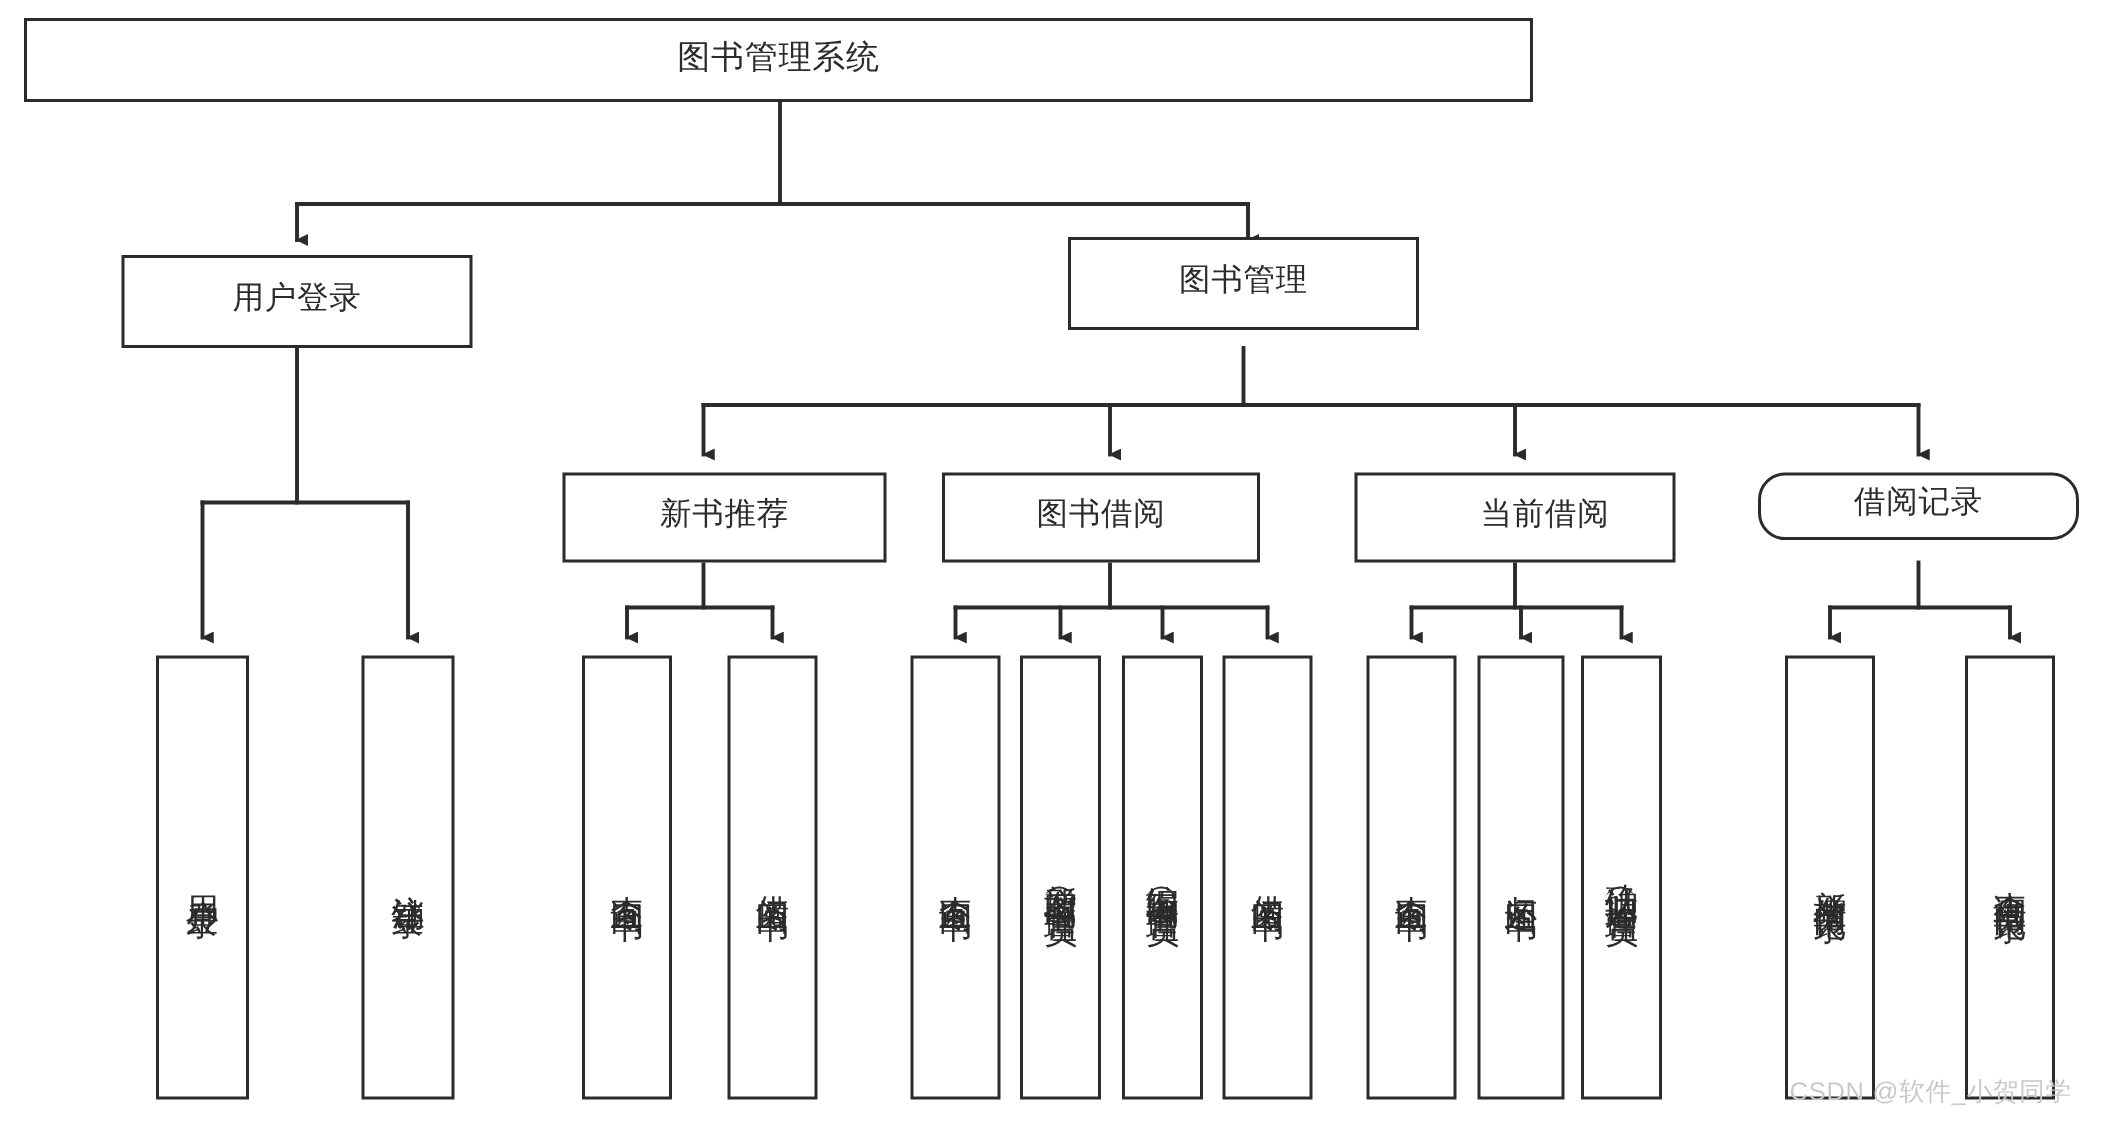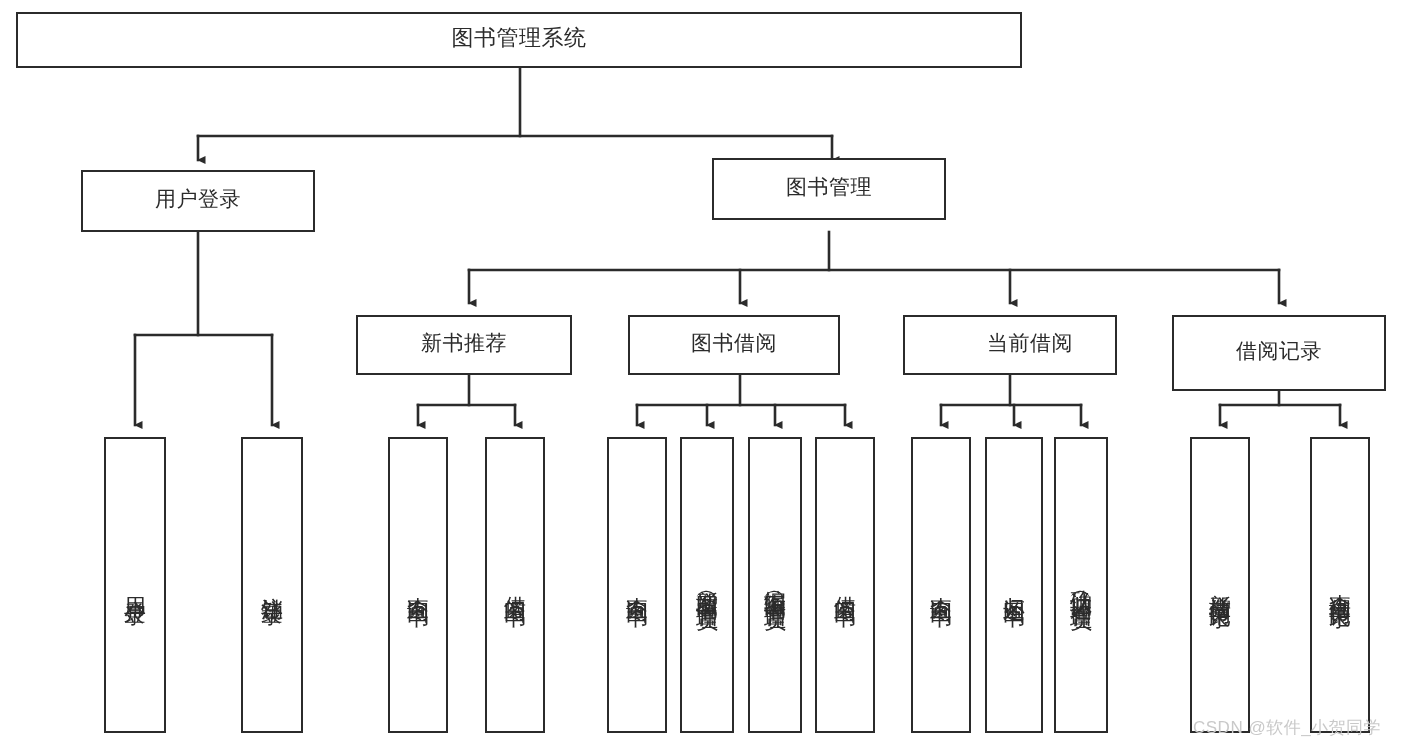--- a/index.html
+++ b/index.html
@@ -134,33 +134,33 @@
   </div>
 
   <div class="node horizontal" style="left:81px; top:170px; width:234px; height:62px;">
     <span class="label">用户登录</span>
   </div>
 
   <div class="node horizontal" style="left:712px; top:158px; width:234px; height:62px;">
     <span class="label">图书管理</span>
   </div>
 
-  <div class="node horizontal" style="left:356px; top:315px; width:216px; height:60px;">
+  <div class="node horizontal" style="left:375px; top:315px; width:216px; height:60px;">
     <span class="label">新书推荐</span>
   </div>
 
   <div class="node horizontal" style="left:628px; top:315px; width:212px; height:60px;">
     <span class="label">图书借阅</span>
   </div>
 
   <div class="node horizontal" style="left:903px; top:315px; width:214px; height:60px;padding-left:40px;">
     <span class="label">当前借阅</span>
   </div>
 
-  <div class="node horizontal" style="left:1172px; top:315px; width:214px; height:76px;">
+  <div class="node horizontal" style="left:1172px; top:315px; width:214px; height:45px;border-radius:18px;">
     <span class="label">借阅记录</span>
   </div>
 
   <div class="node vertical" style="left:104px; top:437px; width:62px; height:296px;">
     <span class="label">用户登录</span>
   </div>
 
   <div class="node vertical" style="left:241px; top:437px; width:62px; height:296px;">
     <span class="label">注销登录</span>
   </div>

